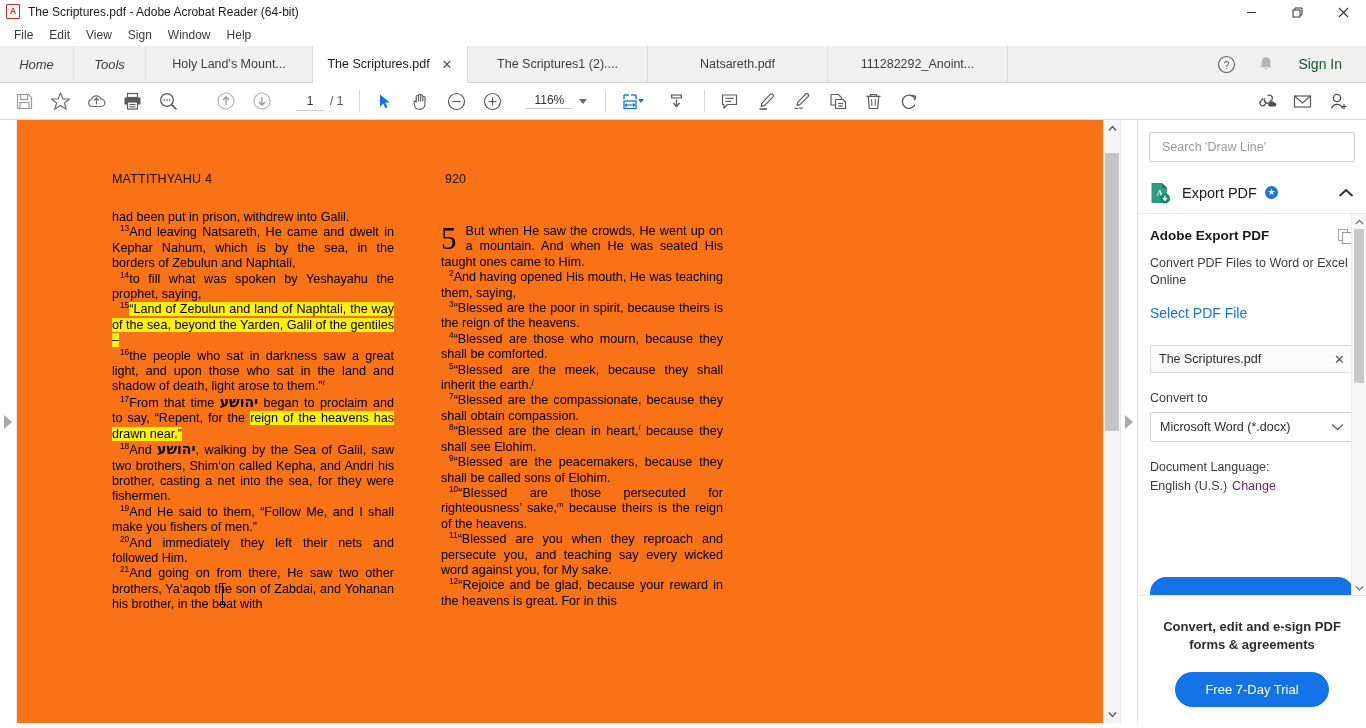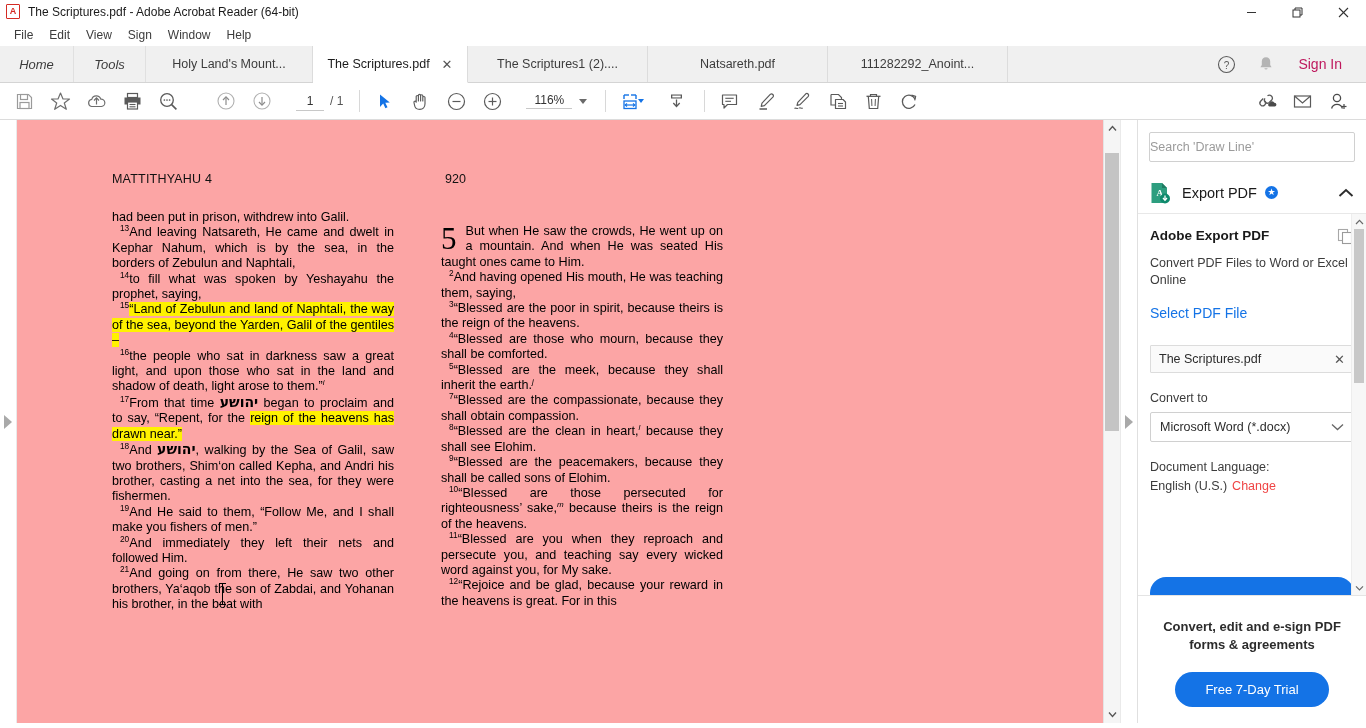--- a/index.html
+++ b/index.html
@@ -122,21 +122,21 @@
     padding-right: 12px;
     gap: 0px;
   }
   .tb-icon-btn {
     width: 40px; height: 36px;
     display: flex; align-items: center; justify-content: center;
     color: #555;
   }
   .signin-btn {
     font-size: 14px;
-    color: #be185d;
+    color: #14532d;
     padding: 0 12px;
     height: 36px;
     display: flex; align-items: center;
     white-space: nowrap;
   }
 
   
   .toolbar {
     height: 37px;
     background: #ffffff;
@@ -220,21 +220,21 @@
     border-bottom: 7px solid transparent;
     border-left: 8px solid #a9a9a9;
   }
   .doc-viewport {
     flex: 1;
     background: #ffffff;
     position: relative;
     overflow: hidden;
   }
   .doc-page {
-    background: #fca5a5;
+    background: #f97316;
     padding: 52px 40px 0 95px;
     position: relative;
     height: 100%;
   }
   .page-header-row {
     display: flex;
     font-size: 12.5px;
     color: #111;
     margin-bottom: 24px;
   }
@@ -343,21 +343,21 @@
   .search-wrap {
     padding: 12px 11px 10px 11px;
   }
   .search-box {
     width: 100%;
     height: 30px;
     border: 1px solid #d0d0d0;
     border-radius: 2px;
     font-size: 12.5px;
     color: #333;
-    padding: 0 0;
+    padding: 0 12px;
     font-family: "Liberation Sans", sans-serif;
     outline: none;
     background: #fff;
   }
   .search-box::placeholder { color: #9b9b9b; }
   .panel-header {
     height: 42px;
     display: flex;
     align-items: center;
     padding: 0 12px;
@@ -453,21 +453,21 @@
     margin-bottom: 16px;
     background: #fff;
     text-align: right;
   }
   .select-box .chev {
     margin-left: auto;
     color: #555;
     font-size: 11px;
   }
   .lang-line { font-size: 12.5px; color: #3c3c3c; line-height: 19px; }
-  .lang-change { color: #ef4444; margin-left: 5px; }
+  .lang-change { color: #701a75; margin-left: 5px; }
   .convert-btn-partial {
     position: absolute;
     left: 12px; right: 12px;
     bottom: -14px;
     height: 32px;
     background: #1473e6;
     border-radius: 16px;
   }
   .panel-scroll {
     position: absolute;

